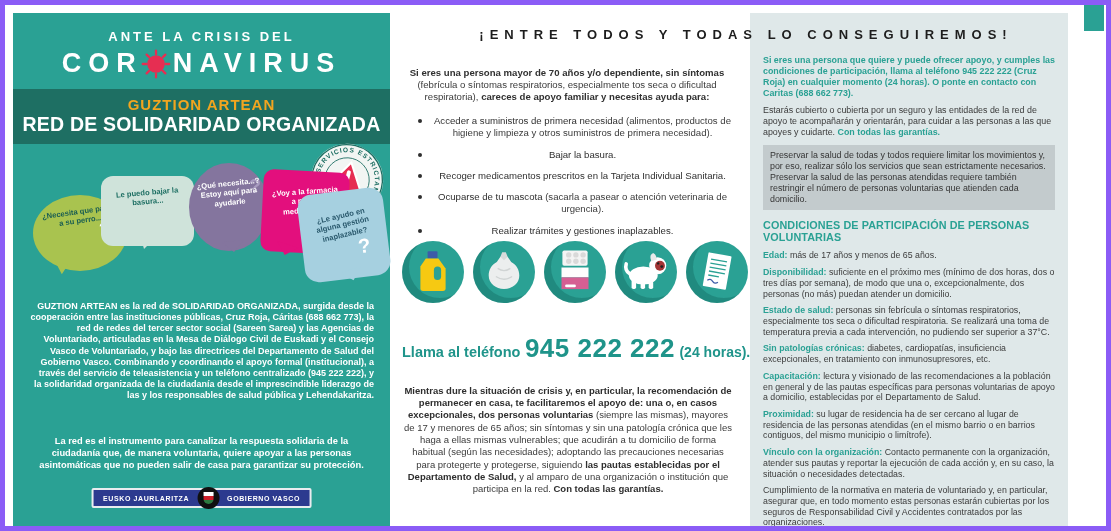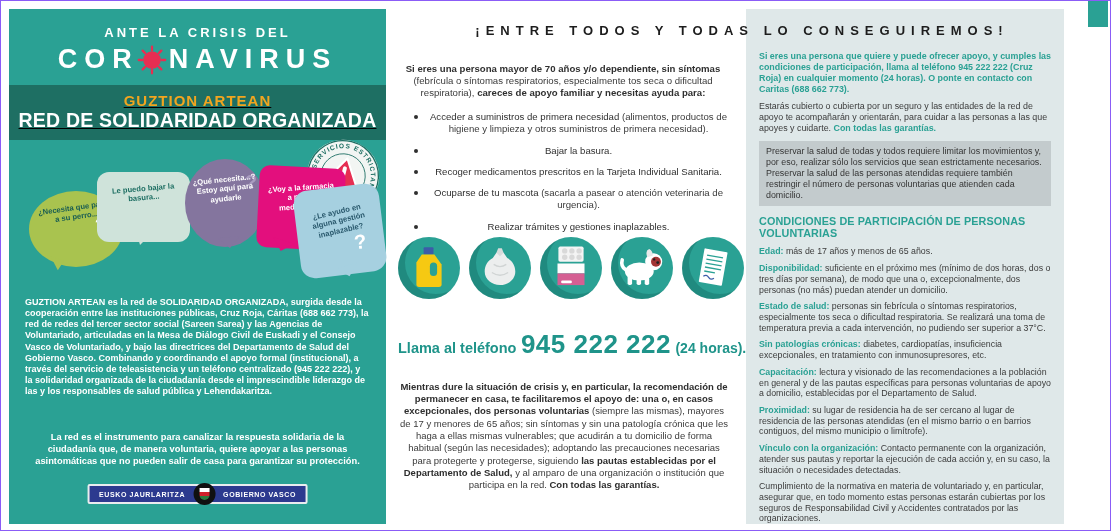--- a/index.html
+++ b/index.html
@@ -1,25 +1,25 @@
 <!DOCTYPE html>
 <html><head>
 <meta charset="utf-8">
 <style>
   html,body{margin:0;padding:0;background:#fff;}
-  .page{position:relative;width:1111px;height:531px;background:#ffffff;border:1px solid #8b5cf6;
+  .page{position:relative;width:1111px;height:531px;background:#ffffff;border:5px solid #8b5cf6;
         box-sizing:border-box;overflow:hidden;font-family:"Liberation Sans","DejaVu Sans",sans-serif;}
 
   
   .left{position:absolute;left:8px;top:8px;width:377px;height:515px;background:#2aa194;}
   .pretitle{margin-top:16px;text-align:center;color:#fff;font-weight:bold;font-size:13px;letter-spacing:3px;}
   .title{display:flex;justify-content:center;align-items:center;margin-top:4px;color:#fff;
          font-weight:bold;font-size:27px;letter-spacing:7px;}
   .title .virus{width:30px;height:30px;margin:0 2px 0 -2px;flex:0 0 auto;}
-  .band{margin-top:10px;background:#1e6f63;text-align:center;padding:7px 0 8px;text-decoration:underline;}
+  .band{margin-top:10px;background:#1e6f63;text-align:center;padding:7px 0 8px;}
   .band-l1{color:#f2a51f;font-size:15px;font-weight:800;letter-spacing:1px;}
   .band-l2{color:#fff;font-size:19.5px;font-weight:800;letter-spacing:0.2px;}
 
   .badge{position:absolute;left:297px;top:130px;width:74px;height:74px;transform:rotate(14deg);z-index:1;}
 
   .bubbles{position:absolute;left:0;top:150px;width:377px;height:150px;z-index:2;}
   .bub{position:absolute;box-sizing:border-box;padding:12px 8px;font-weight:bold;font-size:7.6px;
        line-height:1.25;text-align:center;}
   .bub .mark{display:block;font-size:20px;line-height:0.9;font-weight:800;}
   .bub1{left:20px;top:32px;width:94px;height:76px;background:#a9c34f;border-radius:50%;color:#1b5e52;}
@@ -43,21 +43,21 @@
   .bub4::after{content:"";position:absolute;left:14px;bottom:-14px;border:11px solid transparent;
                border-top-color:#e30f7d;transform:rotate(14deg);}
   .bub5{left:288px;top:28px;width:86px;height:88px;background:#a6d0e0;border-radius:14px;color:#2b5a6e;
         transform:rotate(-7deg);padding-top:20px;}
   .bub5 .btxt{display:block;transform:rotate(-6deg);}
   .bub5 .mark{color:#fff;text-align:right;margin:0 10px 0 0;}
   .bub5::after{content:"";position:absolute;left:36px;bottom:-13px;border:11px solid transparent;
                border-top-color:#a6d0e0;transform:rotate(-10deg);}
 
   .l-para1{position:absolute;left:16px;right:16px;top:288px;color:#fff;font-weight:700;font-size:9px;
-           line-height:1.24;text-align:left;}
+           line-height:1.24;text-align:right;}
   .l-para2{position:absolute;left:18px;right:18px;top:422px;color:#fff;font-weight:800;font-size:9.3px;
            line-height:1.3;text-align:center;}
 
   .logo{position:absolute;left:50%;bottom:20px;transform:translateX(-50%);display:flex;align-items:center;
         background:#2c3a8f;border:2px solid #e9ecef;border-radius:2px;padding:3px 10px;white-space:nowrap;}
   .logo span.txt{color:#fff;font-size:7px;font-weight:bold;letter-spacing:0.6px;}
   .emblem{position:relative;width:22px;height:22px;margin:-6px 8px;border-radius:50%;background:#101010;
           flex:0 0 auto;display:flex;align-items:center;justify-content:center;}
   .emblem .shield{width:10px;height:12px;background:linear-gradient(180deg,#ffffff 0%,#ffffff 35%,#d0202a 35%,#d0202a 70%,#2c7a3f 70%);
           border-radius:0 0 5px 5px;}

